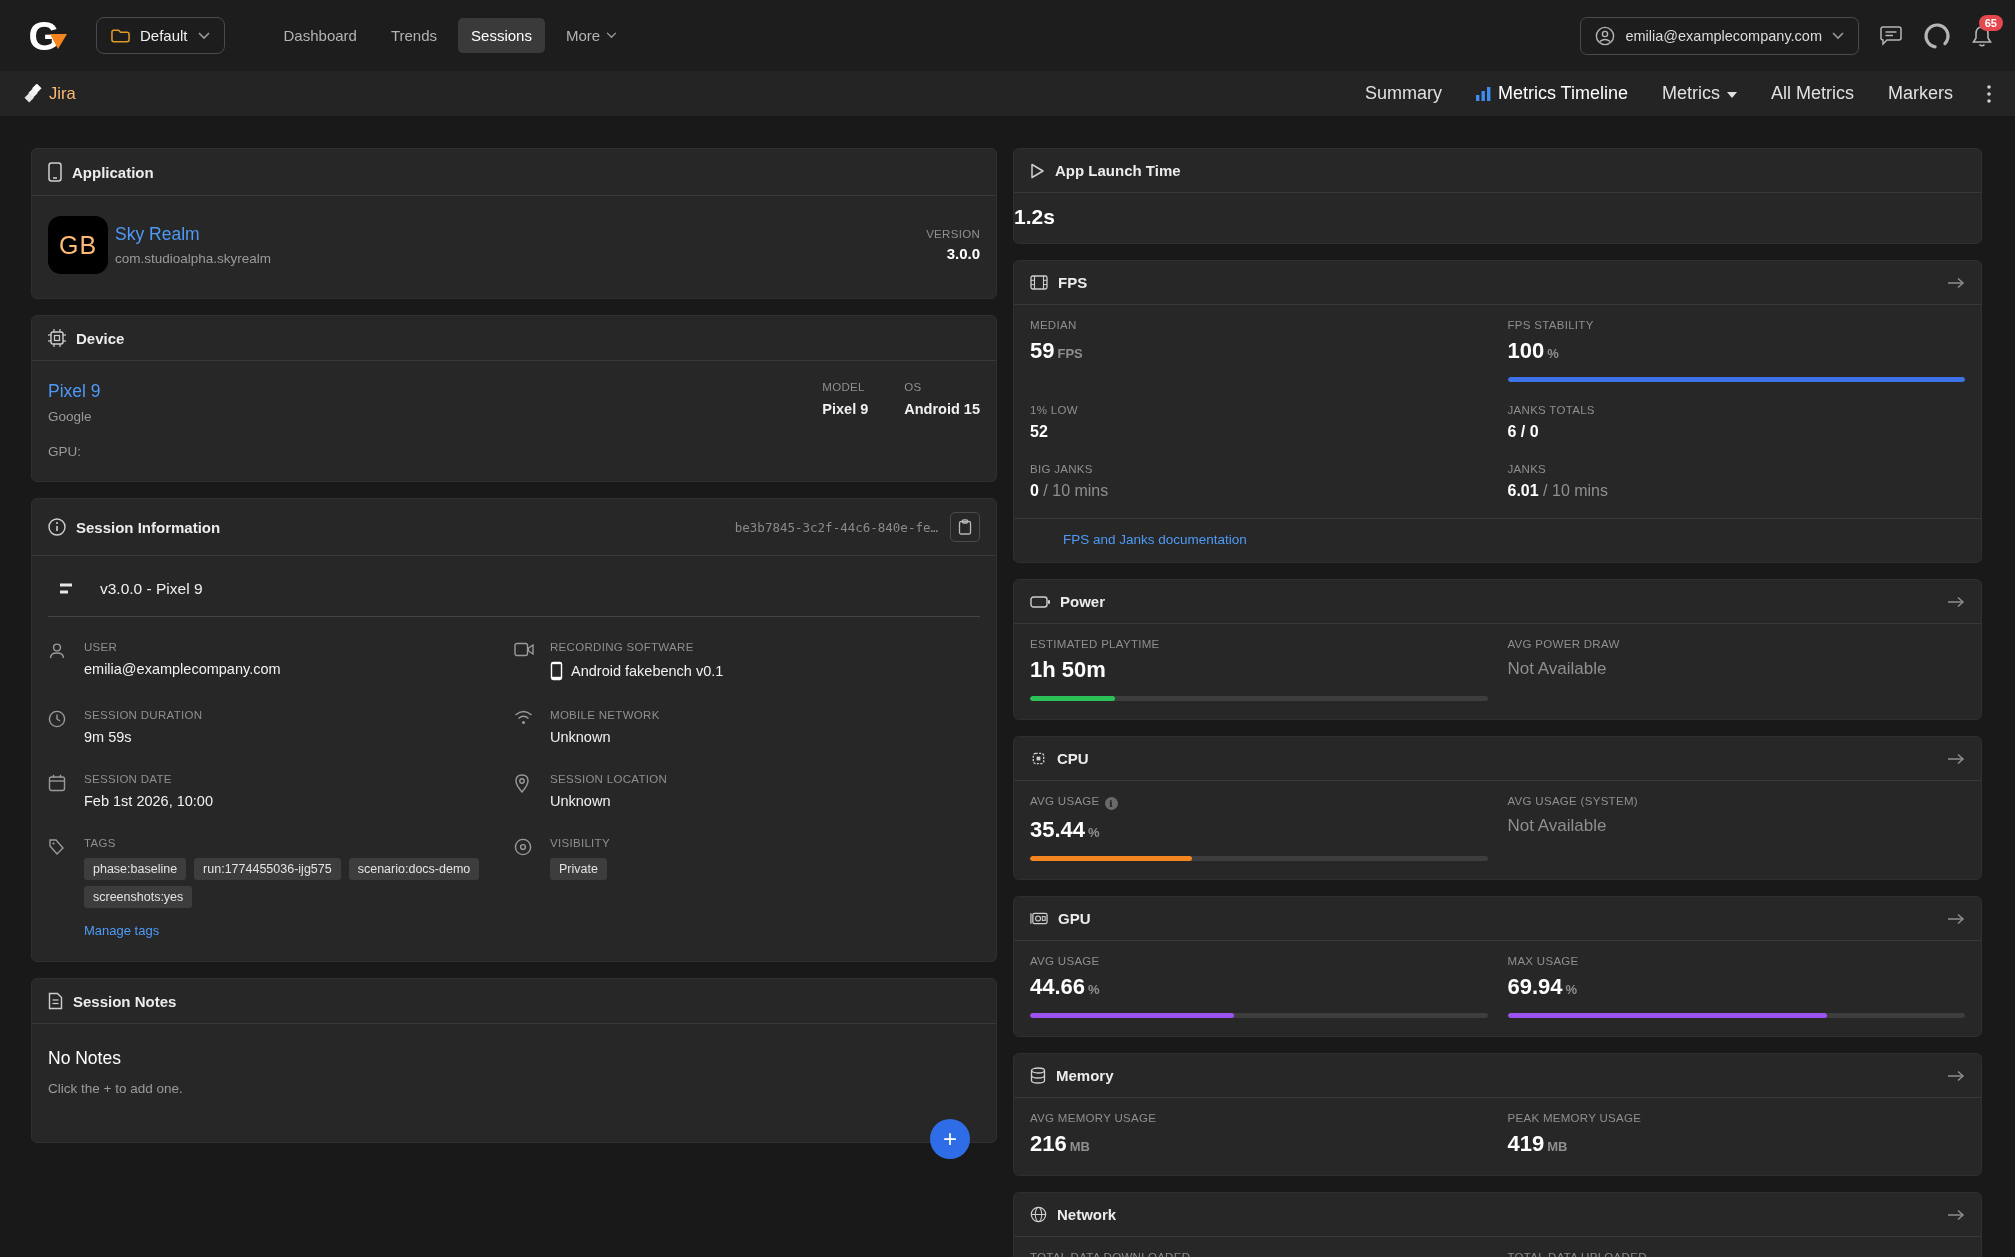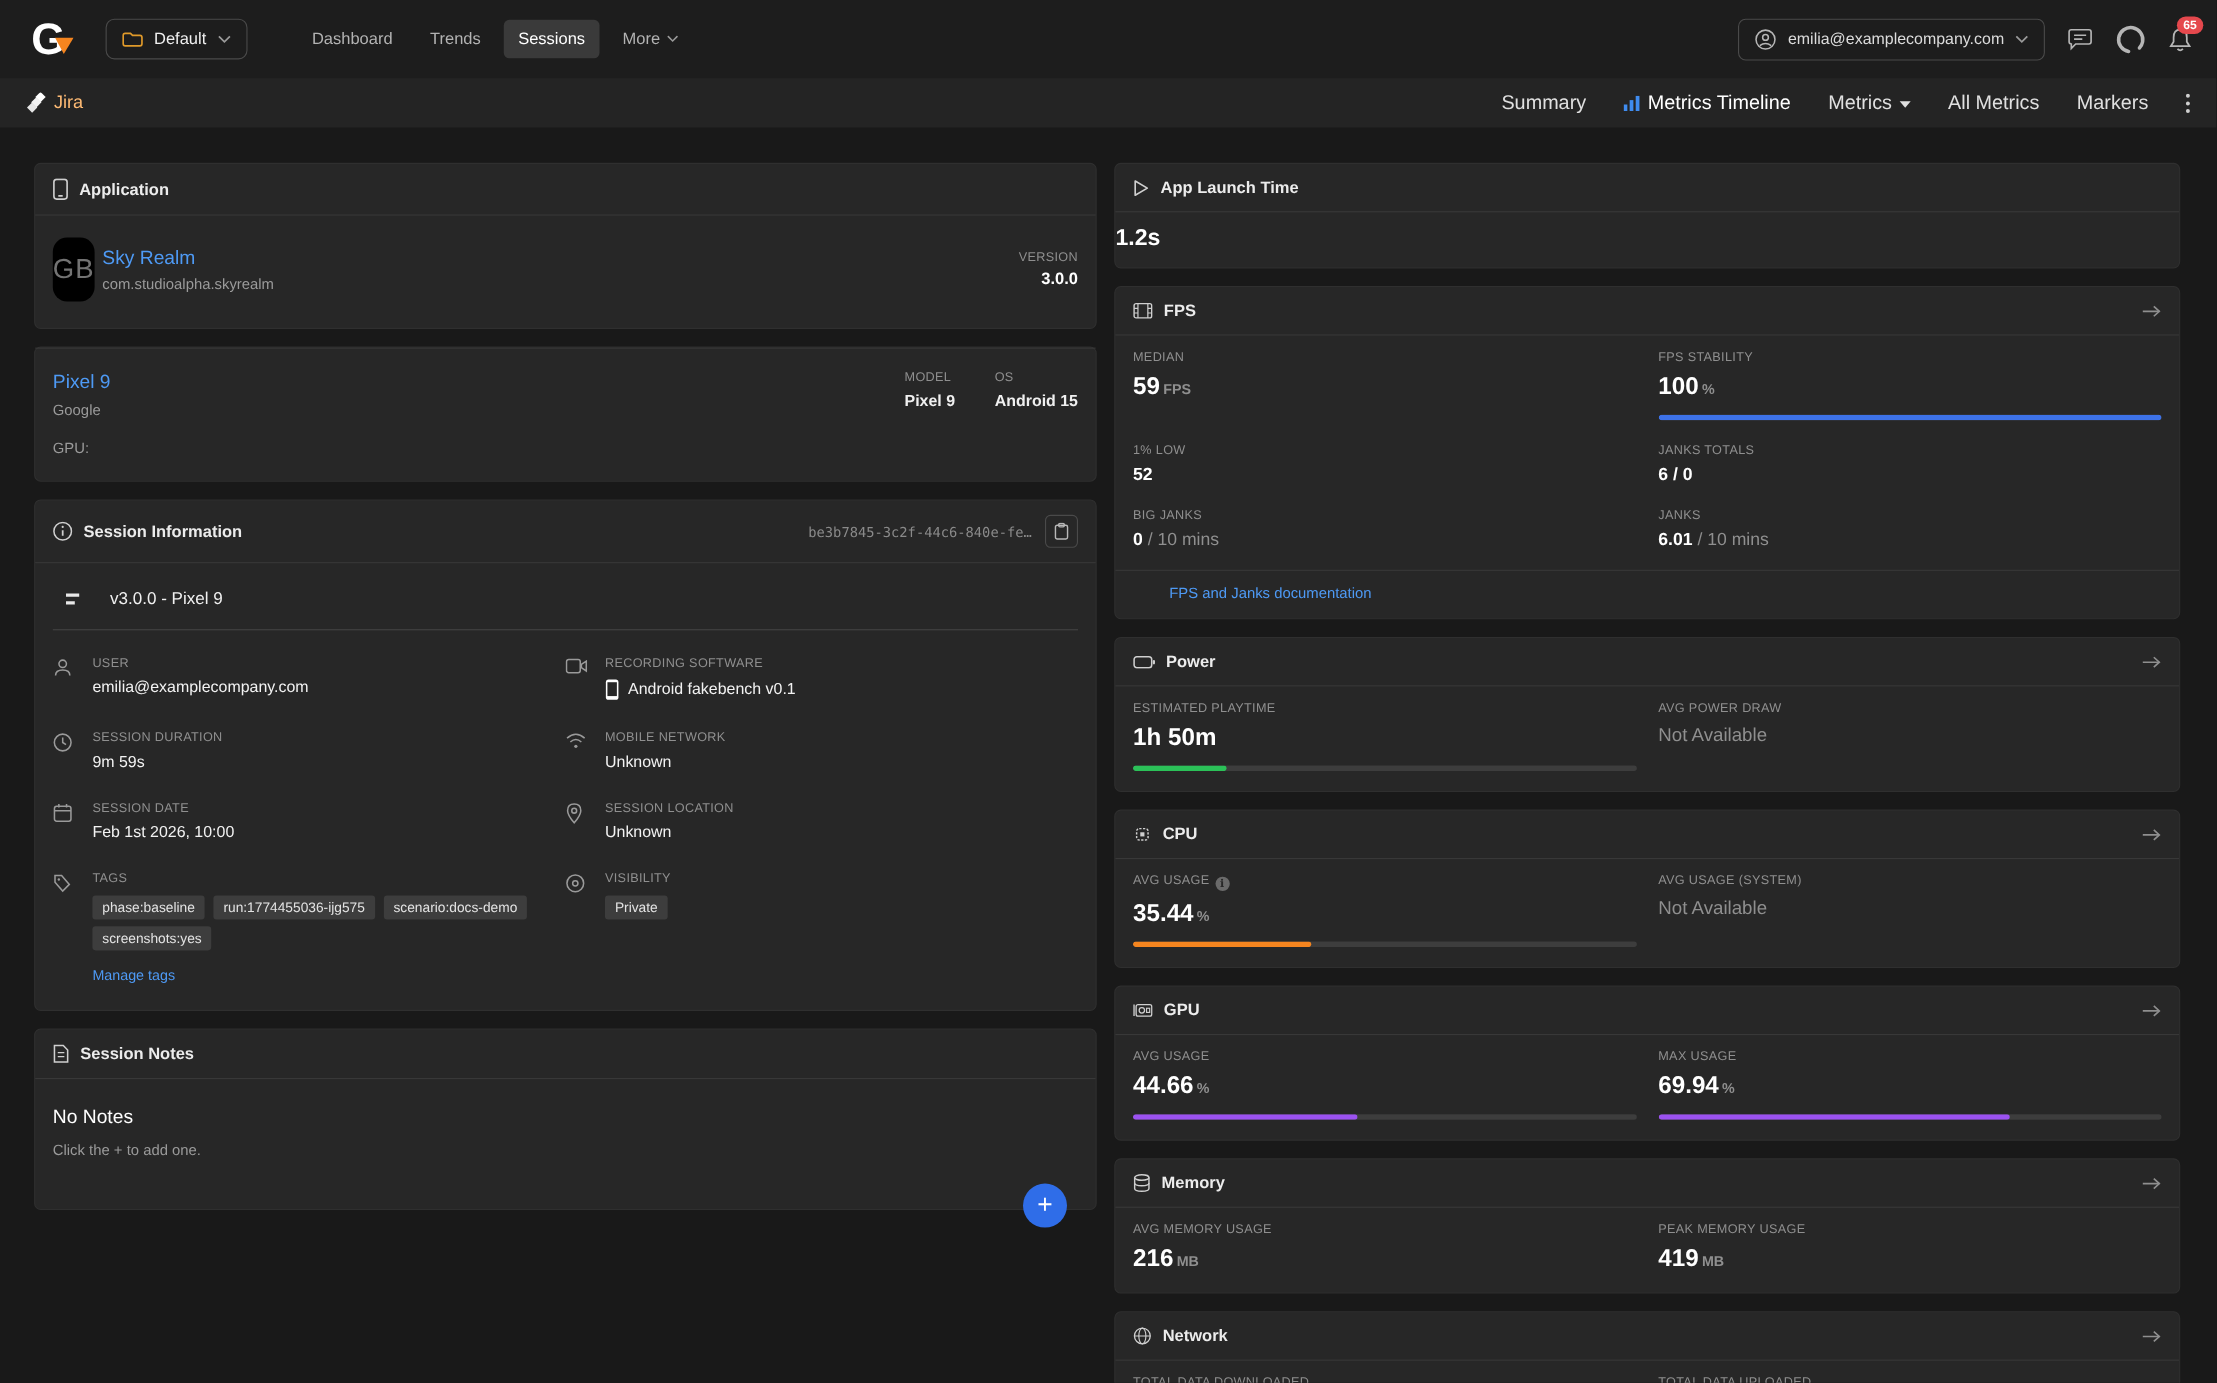--- a/index.html
+++ b/index.html
@@ -69,23 +69,23 @@
   .card-head .title { font-size:15px; font-weight:bold; color:#ececec; }
   .card-head .head-arrow { margin-left:auto; cursor:pointer; }
   .divider { height:1px; background:#383838; }
 
   .muted-label { font-size:11.5px; color:#8f8f8f; letter-spacing:.3px; }
   .link { color:#4e9af5; cursor:pointer; }
 
   
   .app-body { display:flex; align-items:center; padding:20px 16px 24px; }
   .gb-avatar {
-    width:38px; height:58px; background:#000; border-radius:13px;
+    width:60px; height:58px; background:#000; border-radius:13px;
     display:flex; align-items:center; justify-content:center;
-    color:#737373; font-size:25px; letter-spacing:1px; font-weight:400;
+    color:#fdba74; font-size:25px; letter-spacing:1px; font-weight:400;
   }
   .app-meta { margin-left:7px; }
   .app-name { font-size:17.5px; }
   .app-pkg { font-size:13.5px; color:#9a9a9a; margin-top:6px; }
   .app-version { margin-left:auto; text-align:right; }
   .app-version .v { font-size:15px; font-weight:bold; color:#fff; margin-top:5px; }
 
   
   .dev-body { display:flex; padding:20px 16px 22px; }
   .dev-name { font-size:17.5px; }
@@ -275,20 +275,35 @@
           <div class="app-pkg">com.studioalpha.skyrealm</div>
         </div>
         <div class="app-version">
           <div class="muted-label">VERSION</div>
           <div class="v">3.0.0</div>
         </div>
       </div>
     </section>
 
     <section class="card">
+      <div class="card-head">
+        <svg width="18" height="18" viewBox="0 0 18 18">
+          <rect x="3" y="3" width="12" height="12" rx="2" fill="none" stroke="#cfcfcf" stroke-width="1.4"></rect>
+          <rect x="6.5" y="6.5" width="5" height="5" fill="none" stroke="#cfcfcf" stroke-width="1.2"></rect>
+          <line x1="6" y1="0" x2="6" y2="3" stroke="#cfcfcf" stroke-width="1.2"></line>
+            <line x1="12" y1="0" x2="12" y2="3" stroke="#cfcfcf" stroke-width="1.2"></line>
+          <line x1="6" y1="15" x2="6" y2="18" stroke="#cfcfcf" stroke-width="1.2"></line>
+            <line x1="12" y1="15" x2="12" y2="18" stroke="#cfcfcf" stroke-width="1.2"></line>
+          <line x1="0" y1="6" x2="3" y2="6" stroke="#cfcfcf" stroke-width="1.2"></line>
+            <line x1="0" y1="12" x2="3" y2="12" stroke="#cfcfcf" stroke-width="1.2"></line>
+          <line x1="15" y1="6" x2="18" y2="6" stroke="#cfcfcf" stroke-width="1.2"></line>
+            <line x1="15" y1="12" x2="18" y2="12" stroke="#cfcfcf" stroke-width="1.2"></line>
+        </svg>
+        <span class="title">Device</span>
+      </div>
       <div class="divider"></div>
       <div class="dev-body">
         <div>
           <div class="dev-name link">Pixel 9</div>
           <div class="dev-maker">Google</div>
           <div class="dev-gpu">GPU:</div>
         </div>
         <div class="dev-specs">
           <div>
             <div class="muted-label">MODEL</div>

